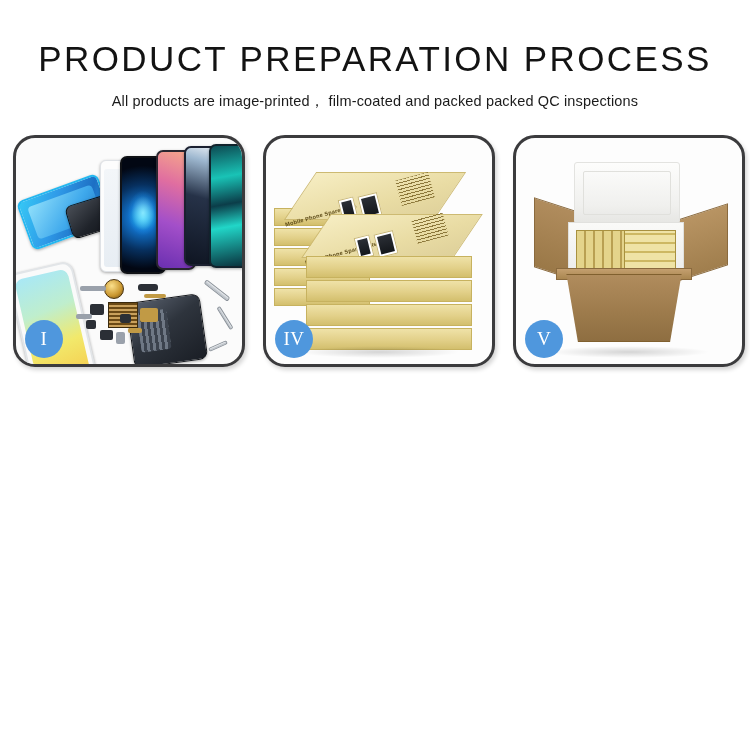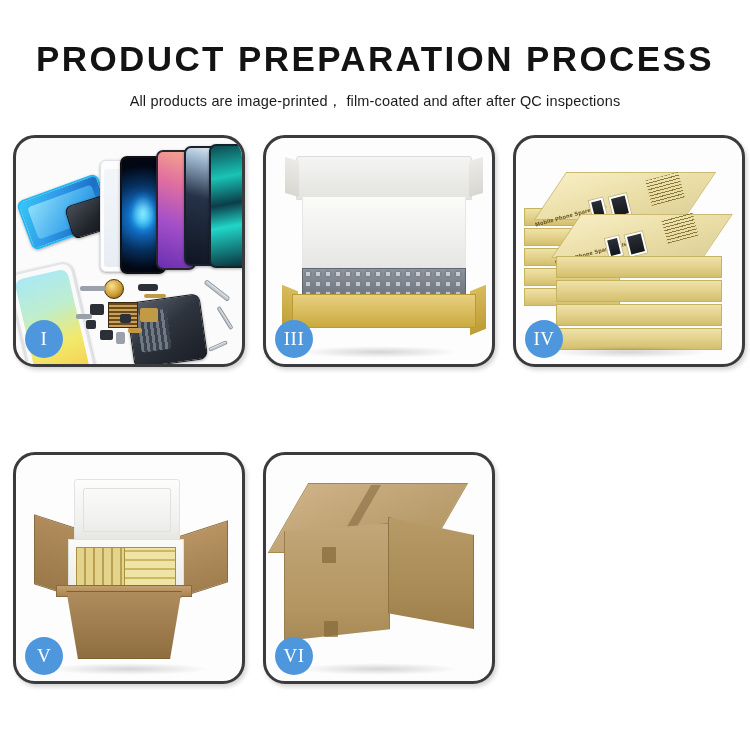--- a/index.html
+++ b/index.html
@@ -13,21 +13,21 @@
     position: relative;
   }
 
   
   .header { width: 750px; padding-top: 40px; text-align: center; }
 
   .title {
     font-size: 35px;
     letter-spacing: 2.4px;
     color: #131313;
-    font-weight: 700;
+    font-weight: 400;
     line-height: 1.1;
     white-space: nowrap;
   }
 
   .subtitle {
     margin-top: 13px;
     font-size: 14.5px;
     color: #1b1b1b;
     letter-spacing: 0.15px;
     white-space: nowrap;
@@ -394,21 +394,21 @@
   .shadow-soft {
     position:absolute; bottom:6px; left:14%; width:72%; height:12px;
     background: radial-gradient(ellipse at 50% 50%, rgba(0,0,0,.16), transparent 70%);
   }
 </style>
 </head>
 <body>
 
 <div class="header">
   <div class="title">PRODUCT PREPARATION PROCESS</div>
-  <div class="subtitle">All products are image-printed， film-coated and after after QC inspections</div>
+  <div class="subtitle">All products are image-printed， film-coated and packed packed QC inspections</div>
 </div>
 
 <div class="grid">
 
   <div class="card c1">
     <div class="scene">
       <div class="ph ph-blue"></div>
       <div class="ph ph-dark-small"></div>
       <div class="ph ph-glass"></div>
       <div class="ph ph-plasma"></div>
@@ -434,32 +434,20 @@
       <div class="part lt" style="left:60px;top:176px;width:16px;height:5px;"></div>
 
       <div class="tool" style="left:186px;top:150px;width=0;width:30px;height:5px;transform:rotate(38deg);"></div>
       <div class="tool" style="left:196px;top:178px;width:26px;height:4px;transform:rotate(58deg);"></div>
       <div class="tool" style="left:192px;top:206px;width:20px;height:4px;transform:rotate(-24deg);"></div>
     </div>
     <div class="badge">I</div>
   </div>
 
 
-  <div class="card c3">
-    <div class="scene">
-      <div class="b3-lid"></div>
-      <div class="b3-foam"></div>
-      <div class="b3-bubble"></div>
-      <div class="b3-left"></div>
-      <div class="b3-right"></div>
-      <div class="b3-front"></div>
-      <div class="shadow-soft"></div>
-    </div>
-    <div class="badge">III</div>
-  </div>
 
   <div class="card c4">
     <div class="scene">
       <div class="stack">
 
         <div class="kbox" style="left:2px;top:52px;width:96px;height:18px;"></div>
         <div class="kbox" style="left:2px;top:72px;width:96px;height:18px;"></div>
         <div class="kbox" style="left:2px;top:92px;width:96px;height:18px;"></div>
         <div class="kbox" style="left:2px;top:112px;width:96px;height:18px;"></div>
         <div class="kbox" style="left:2px;top:132px;width:96px;height:18px;"></div>
@@ -502,26 +490,14 @@
       <div class="v-foam-body"></div>
       <div class="v-inner"></div>
       <div class="v-inner2"></div>
       <div class="v-top-edge"></div>
       <div class="v-front"></div>
       <div class="shadow-soft"></div>
     </div>
     <div class="badge">V</div>
   </div>
 
-  <div class="card c6">
-    <div class="scene">
-      <div class="s-top"></div>
-      <div class="s-seam"></div>
-      <div class="s-face-l"></div>
-      <div class="s-face-r"></div>
-      <div class="s-tape" style="left:56px;top:92px;width:14px;height:16px;"></div>
-      <div class="s-tape" style="left:58px;top:166px;width:14px;height:16px;"></div>
-      <div class="shadow-soft"></div>
-    </div>
-    <div class="badge">VI</div>
-  </div>
 
 </div>
 
 </body></html>

